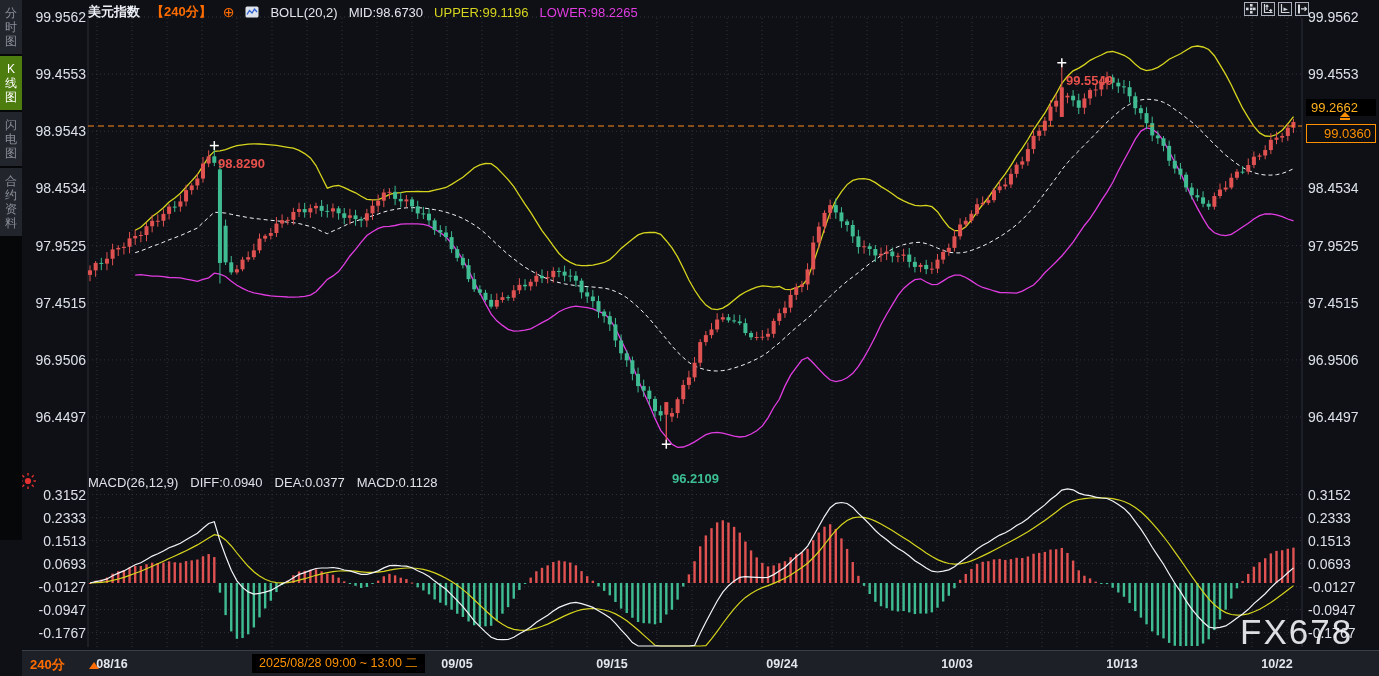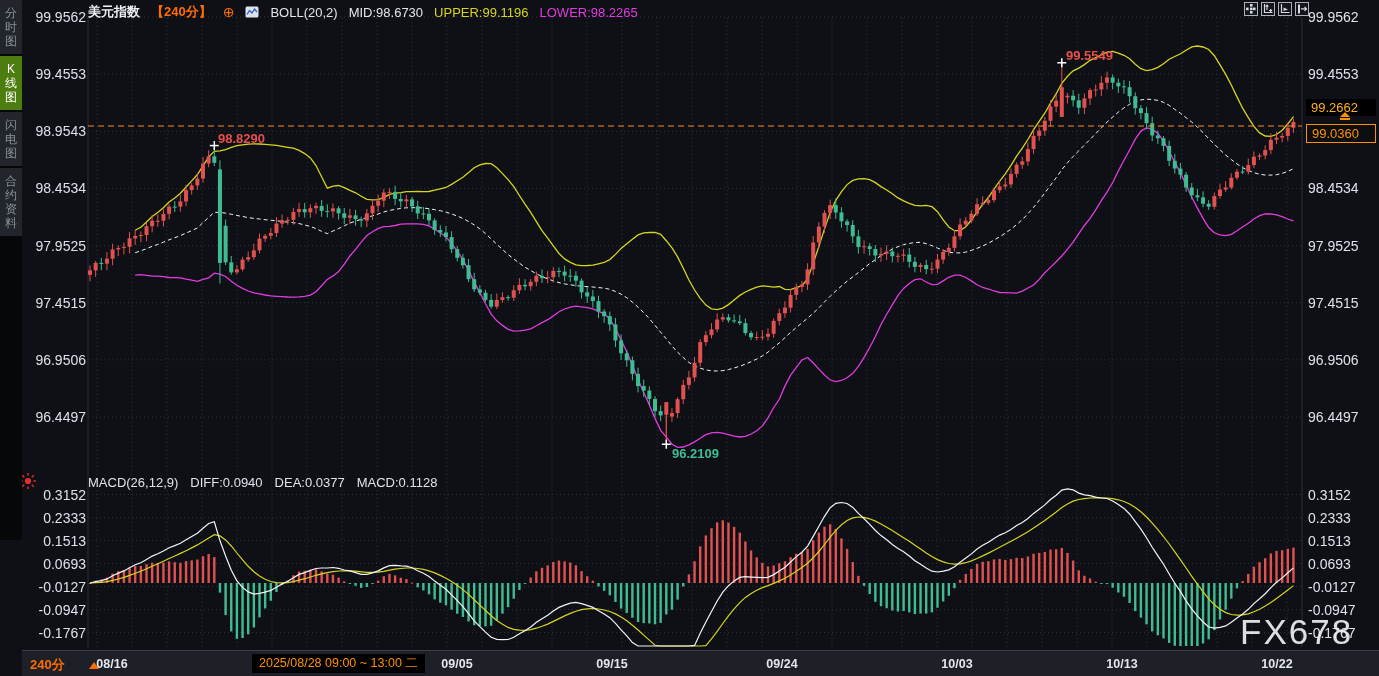--- a/index.html
+++ b/index.html
@@ -26,28 +26,28 @@
   .tbtn{width:14px;height:14px;box-sizing:border-box;border:1px solid #aab0bb;background:#14161b;
         display:flex;align-items:center;justify-content:center;cursor:pointer;padding:0;}
   
   .axis-label{position:absolute;font-size:14px;color:#dde1e9;z-index:2;white-space:nowrap;}
   .al-left{width:62px;text-align:right;left:24px;}
   .al-right{left:1308px;text-align:left;}
   
   .tag-upper{position:absolute;left:1306px;top:99px;width:70px;height:17px;line-height:17px;
              background:#000;color:#ffb020;font-size:13px;padding-left:5px;z-index:3;box-sizing:border-box;}
   .tag-current{position:absolute;left:1306px;top:124px;width:70px;height:19px;line-height:17px;
-             background:#0c0e12;color:#ff9100;font-size:13px;padding-left:5px;z-index:3;
+             background:#0c0e12;color:#ff9100;font-size:13px;padding-left:17px;z-index:3;
              border:1px solid #ff9100;box-sizing:border-box;}
   .up-arrows{position:absolute;left:1340px;top:112px;z-index:3;width:10px;}
   .up-arrows .t{width:0;height:0;border-left:5px solid transparent;border-right:5px solid transparent;
                 border-bottom:5px solid #ff9100;margin-bottom:1px;}
   .up-arrows .b{height:2px;background:#ff9100;}
   
-  .ann{position:absolute;font-size:13px;font-weight:700;z-index:3;white-space:nowrap;}
+  .ann{position:absolute;font-size:13px;font-weight:700;z-index:3;white-space:nowrap;margin-top:25px;}
   .ann.red{color:#e8504c;}
   .ann.green{color:#3cbf92;}
   
   .macd-hdr{position:absolute;left:88px;top:475px;z-index:4;display:flex;gap:12px;font-size:13px;white-space:nowrap;}
   .sun-icon{position:absolute;left:19px;top:472px;z-index:4;cursor:pointer;}
   
   .bottom-bar{position:absolute;left:22px;top:650px;width:1357px;height:26px;background:#1d2026;
               border-top:1px solid #3a3e46;z-index:5;box-sizing:border-box;}
   .bb-period{position:absolute;left:8px;top:5px;color:#ff6c00;font-weight:700;font-size:13px;
              display:flex;align-items:center;gap:24px;cursor:pointer;}

